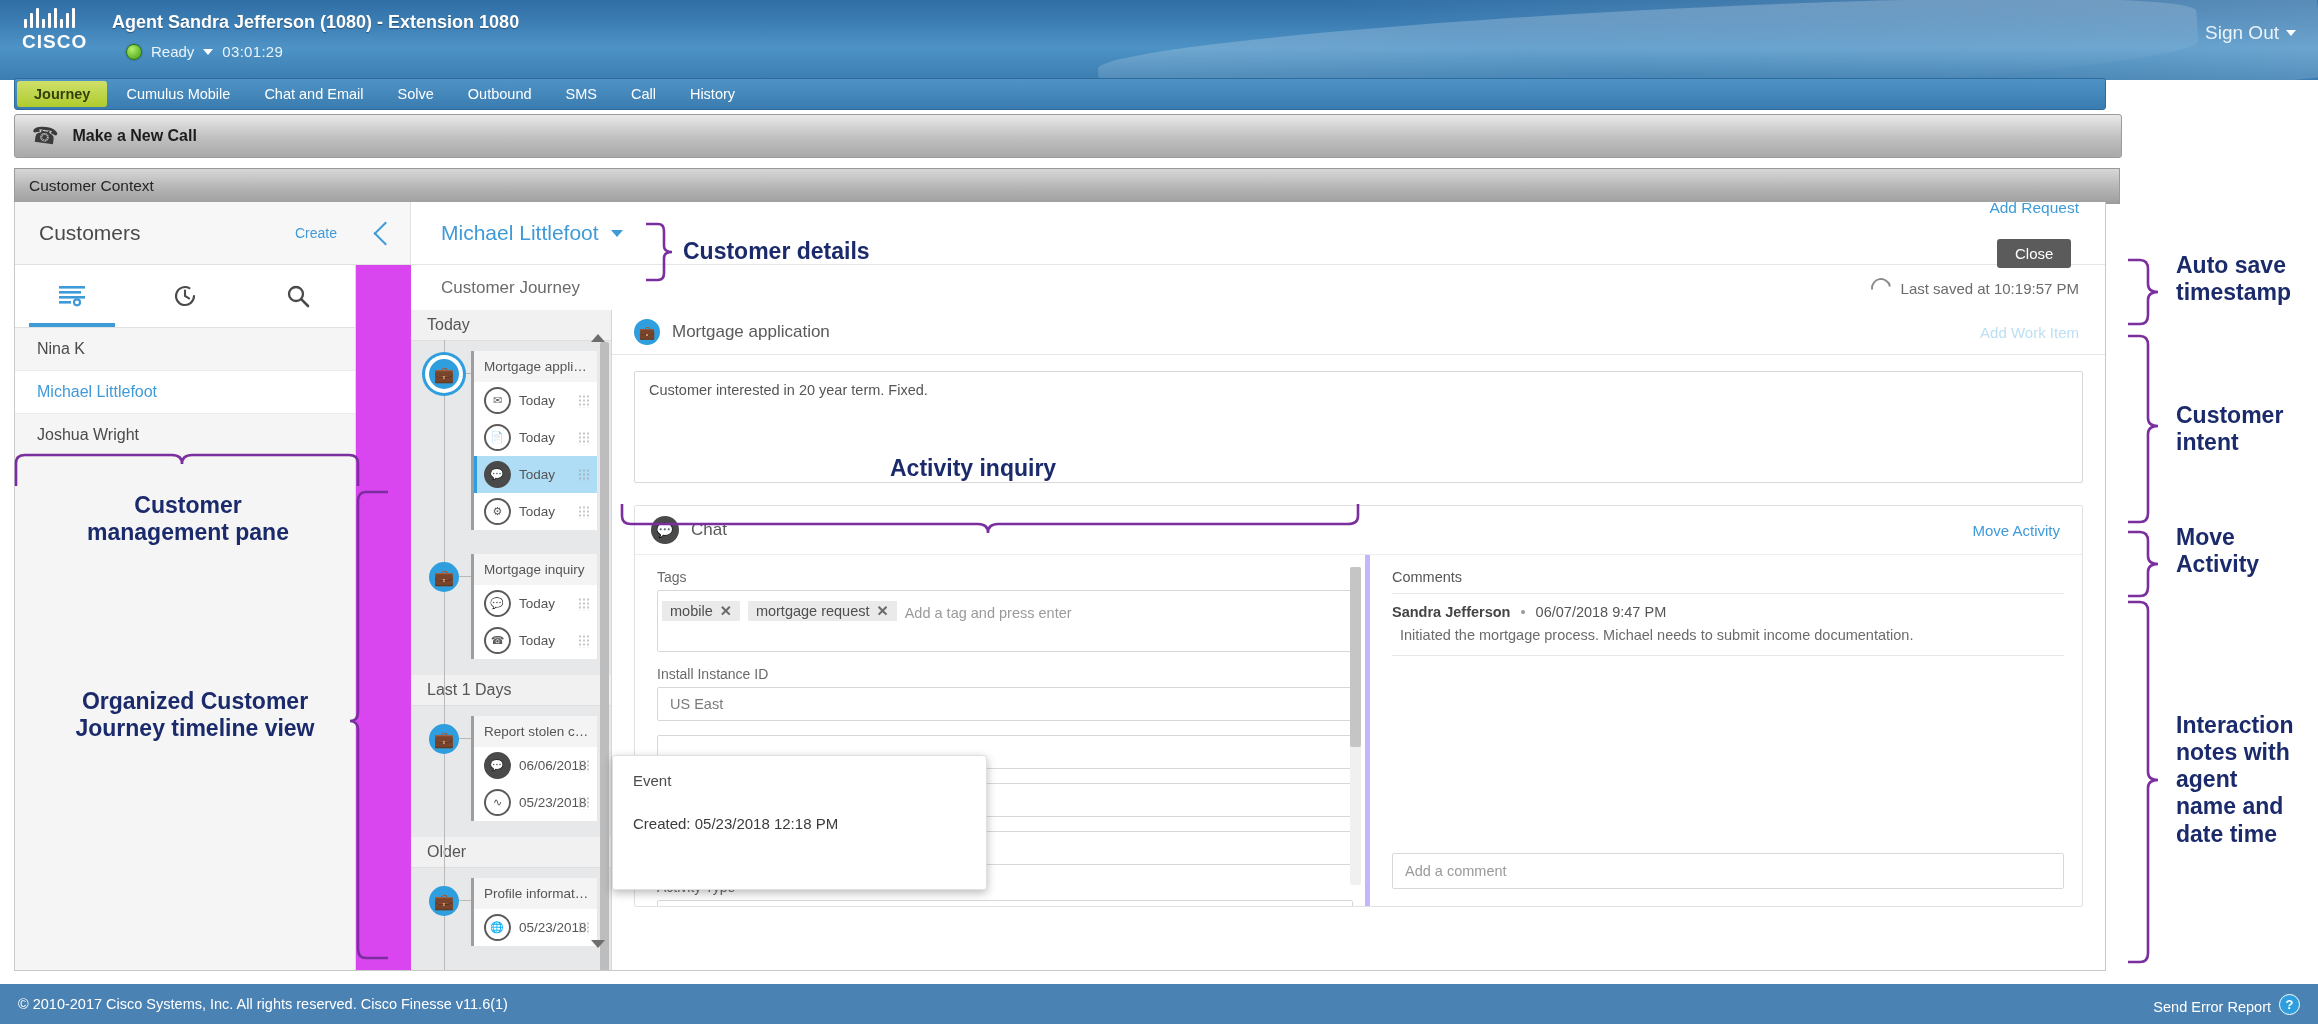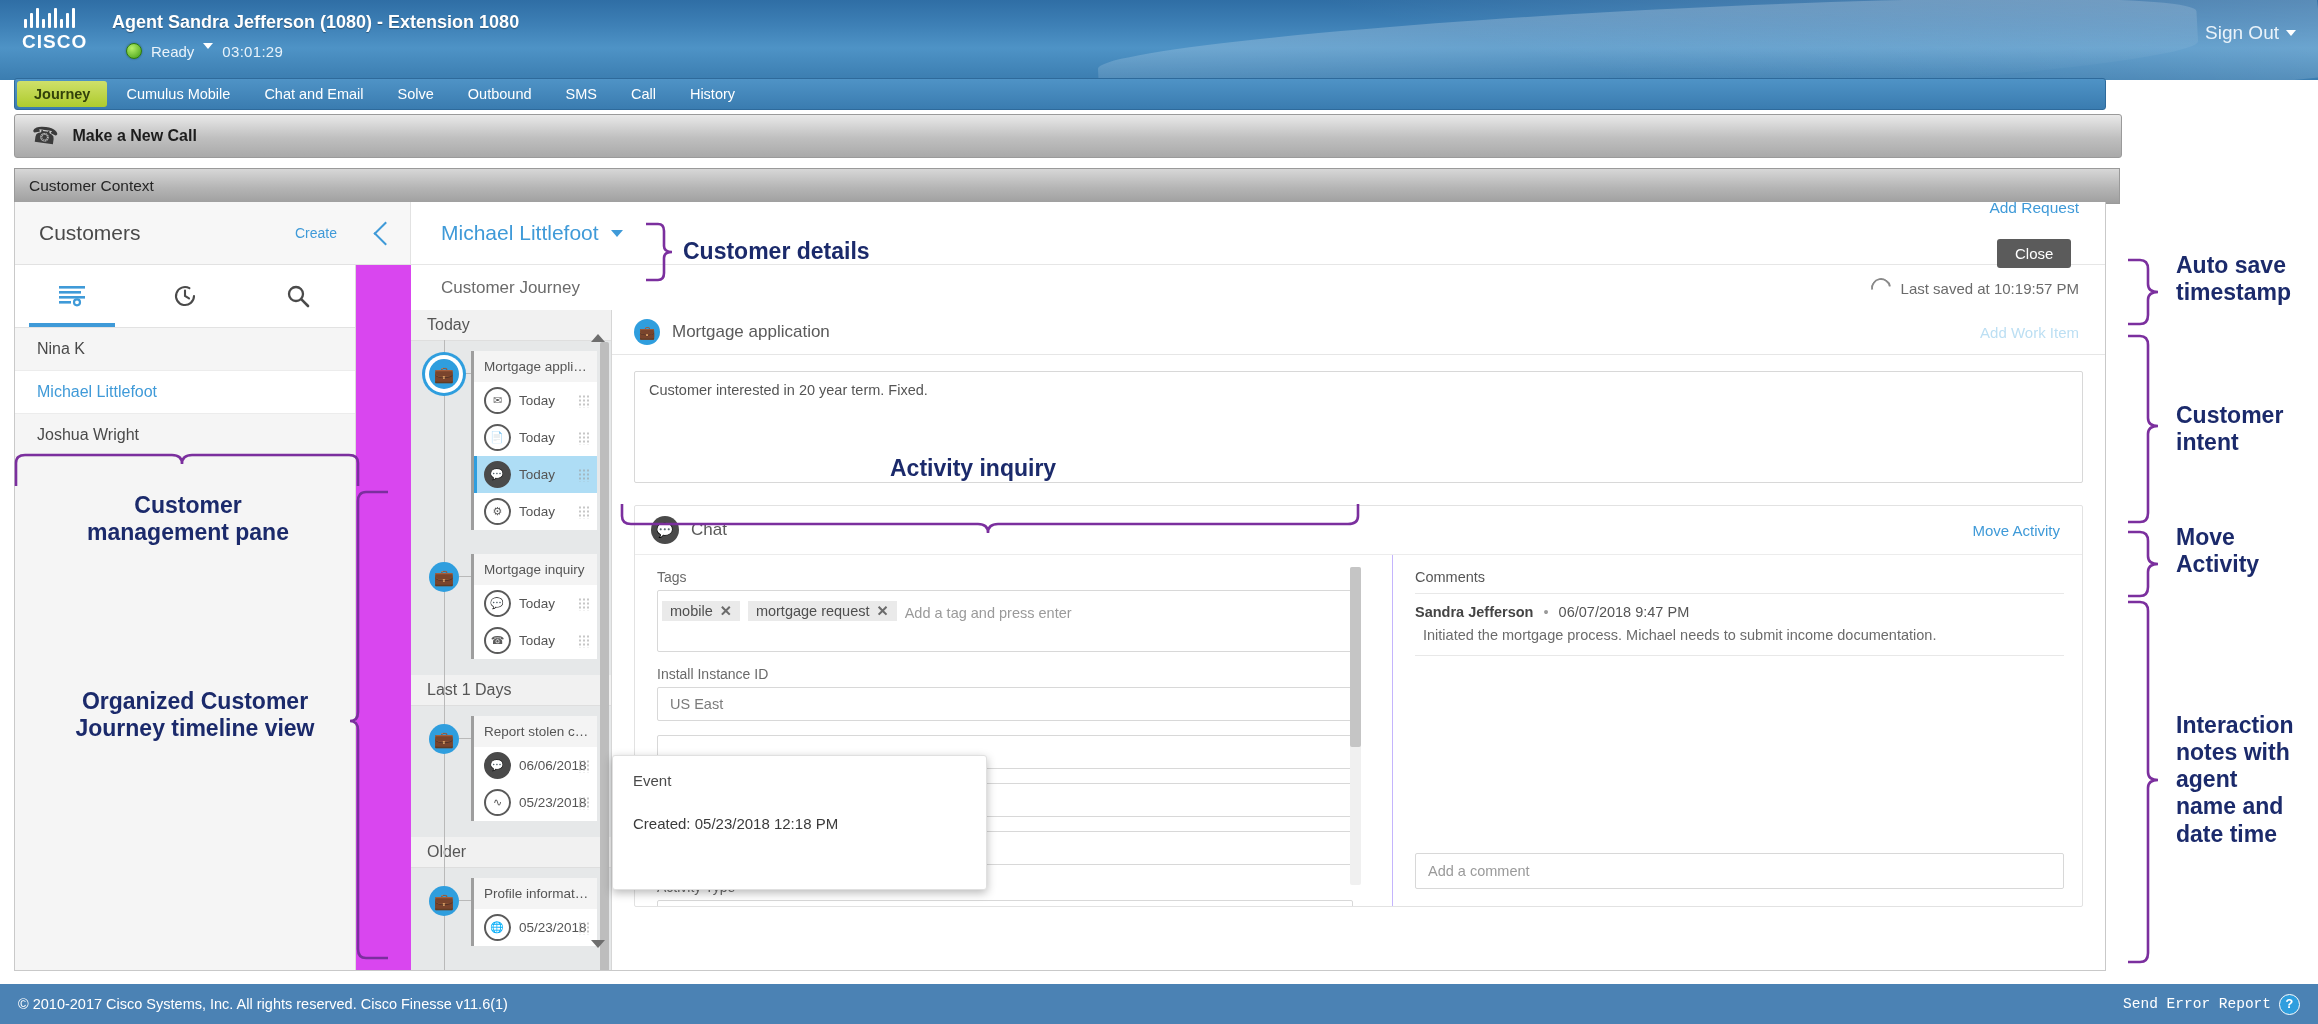--- a/index.html
+++ b/index.html
@@ -20,21 +20,21 @@
     transform:rotate(-6deg);}
   .banner .swoosh2{position:absolute;right:120px;top:10px;width:1100px;height:90px;
     background:linear-gradient(180deg,rgba(255,255,255,.22),rgba(255,255,255,0));
     border-radius:50%/30px;transform:rotate(-3deg);}
   .cisco-logo{position:absolute;left:22px;top:8px;width:86px;height:58px;color:#fff;}
   .cisco-bars{display:flex;align-items:flex-end;gap:3px;height:20px;margin-left:2px;}
   .cisco-bars i{display:block;width:3px;background:#fff;border-radius:1px;}
   .cisco-word{font-size:19px;font-weight:bold;letter-spacing:1px;line-height:20px;margin-top:4px;}
   .agent-title{position:absolute;left:112px;top:12px;color:#fff;font-size:18px;font-weight:bold;
     text-shadow:0 1px 1px rgba(0,0,0,.35);}
-  .state-row{position:absolute;left:126px;top:43px;display:flex;gap:9px;color:#eaf3fa;font-size:15px;}
+  .state-row{position:absolute;left:126px;top:43px;display:flex;align-items:center;gap:9px;color:#eaf3fa;font-size:15px;}
   .state-dot{width:14px;height:14px;border-radius:50%;background:radial-gradient(circle at 35% 30%,#b6f06a,#3f9c13);
     border:1px solid #2e7a0c;box-shadow:0 0 2px rgba(0,0,0,.4);}
   .caret-down{width:0;height:0;border-left:5px solid transparent;border-right:5px solid transparent;border-top:6px solid #fff;}
   .timer{color:#e7f2fa;letter-spacing:.3px;}
   .signout{position:absolute;right:22px;top:22px;color:#eaf3fa;font-size:19px;display:flex;align-items:center;gap:7px;}
 
   
   .tabstrip{position:absolute;left:14px;top:78px;width:2090px;height:30px;
     background:linear-gradient(180deg,#4f93c6,#3a7cb0);border:1px solid #2e6a9b;border-radius:3px;
     display:flex;align-items:stretch;}
@@ -129,42 +129,42 @@
   .act-left{width:730px;padding:14px 12px 0 22px;position:relative;box-sizing:border-box;}
   .fgroup{margin-bottom:14px;}
   .flabel{font-size:14px;color:#6a6a6a;margin-bottom:5px;}
   .finput{height:32px;border:1px solid #d8d8d8;border-radius:2px;display:flex;align-items:center;padding:0 12px;font-size:14.5px;color:#7b7b7b;background:#fff;}
   .tagbox{min-height:62px;border:1px solid #d8d8d8;border-radius:2px;padding:10px 4px;display:flex;align-items:flex-start;gap:8px;flex-wrap:wrap;box-sizing:border-box;}
   .tag{background:#eaeaea;font-size:14.5px;color:#4f4f4f;padding:2px 8px;display:flex;align-items:center;gap:7px;}
   .tag b{font-weight:bold;color:#6b6b6b;cursor:pointer;}
   .tagph{font-size:14.5px;color:#9a9a9a;line-height:24px;}
   .act-vscroll{position:absolute;right:4px;top:12px;width:11px;height:318px;background:#f0f0f0;border-radius:2px;}
   .act-vthumb{position:absolute;left:0;top:0;width:11px;height:180px;background:#c5c5c5;border-radius:2px;}
-  .act-right{flex:1;padding:14px 18px 0 22px;border-left:1px solid #c4b5fd;position:relative;box-sizing:border-box;margin-left:27px;}
+  .act-right{flex:1;padding:14px 18px 0 22px;border-left:5px solid #c4b5fd;position:relative;box-sizing:border-box;}
   .comments-title{font-size:14.5px;color:#555;padding-bottom:8px;border-bottom:1px solid #e8e8e8;}
   .comment{padding:10px 0 12px 0;border-bottom:1px solid #e8e8e8;}
   .c-meta{font-size:14.5px;color:#444;}
   .c-meta .who{font-weight:bold;}
   .c-meta .sep{color:#9a9a9a;margin:0 6px;}
   .c-meta .when{color:#555;}
   .c-text{margin-top:7px;padding-left:8px;font-size:14.5px;color:#6b6b6b;}
   .addcomment{position:absolute;left:22px;right:18px;bottom:18px;height:34px;border:1px solid #d8d8d8;border-radius:2px;
     display:flex;align-items:center;padding:0 12px;font-size:14.5px;color:#9a9a9a;}
 
   
   .tooltip{position:absolute;left:612px;top:755px;width:375px;height:135px;background:#fff;border:1px solid #e0e0e0;
     border-radius:3px;box-shadow:0 3px 10px rgba(0,0,0,.28);padding:16px 20px;box-sizing:border-box;z-index:40;}
   .tooltip .t1{font-size:15px;color:#4a4a4a;}
   .tooltip .t2{margin-top:26px;font-size:15px;color:#3b3b3b;}
 
   
   .footer{position:absolute;left:0;bottom:0;width:2318px;height:40px;background:#4b82b4;
     display:flex;align-items:center;justify-content:space-between;padding:0 18px;box-sizing:border-box;}
   .footer .copy{color:#fff;font-size:14.5px;}
-  .footer .err{color:#fff;font-size:14.5px;display:flex;align-items:center;gap:8px;cursor:pointer;font-family:Liberation Mono, monospace;}
+  .footer .err{color:#fff;font-size:14.5px;display:flex;align-items:flex-end;gap:8px;cursor:pointer;}
   .qmark{width:19px;height:19px;border-radius:50%;background:#2f9ede;color:#fff;font-size:13px;font-weight:bold;
     display:flex;align-items:center;justify-content:center;border:1px solid #fff;}
 
   
   .anno{position:absolute;color:#1b2a6b;font-weight:bold;font-size:23px;line-height:1.18;z-index:60;}
   .brace{position:absolute;z-index:55;}
   .brace svg{display:block;}
 </style>
 </head>
 <body>

